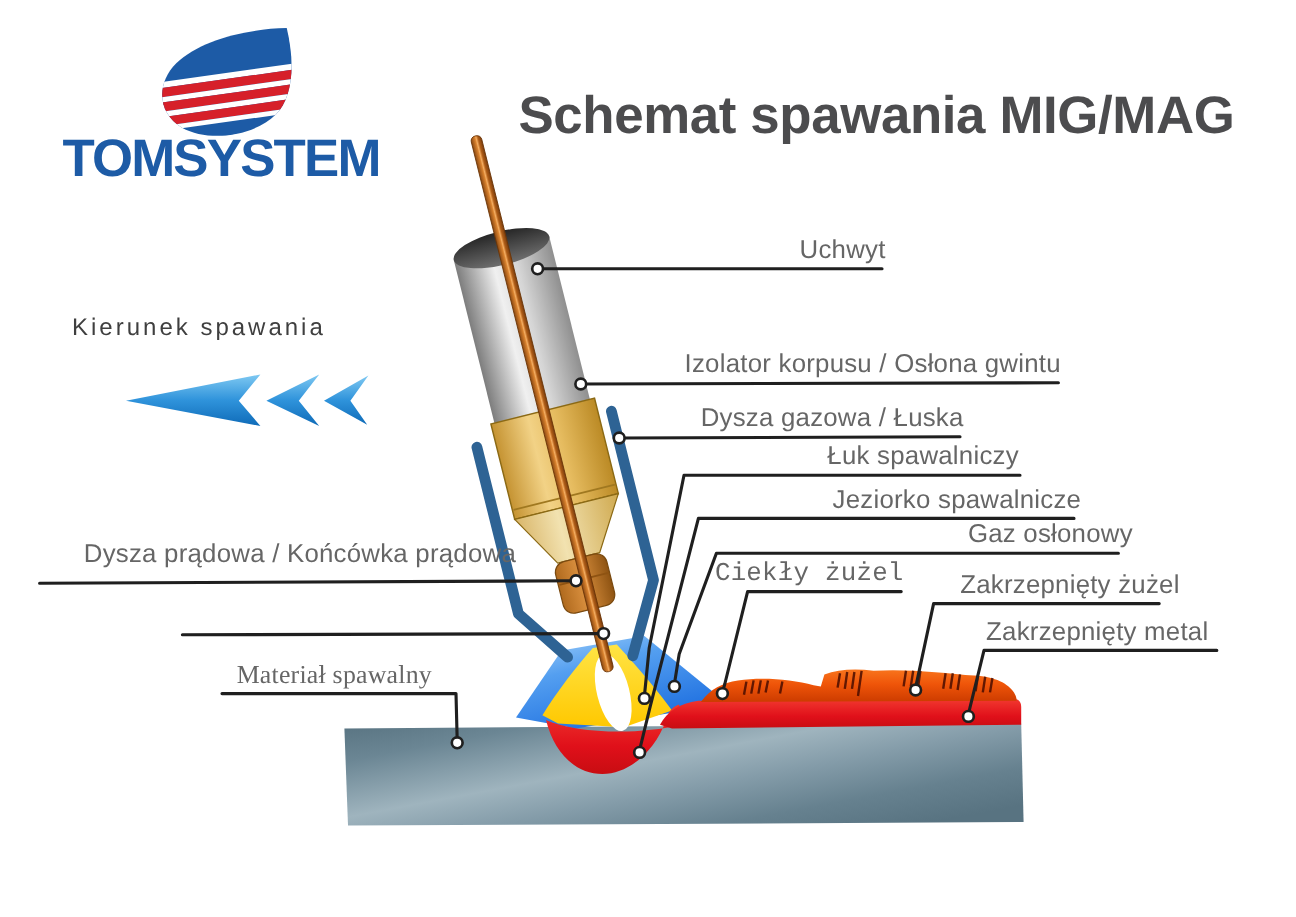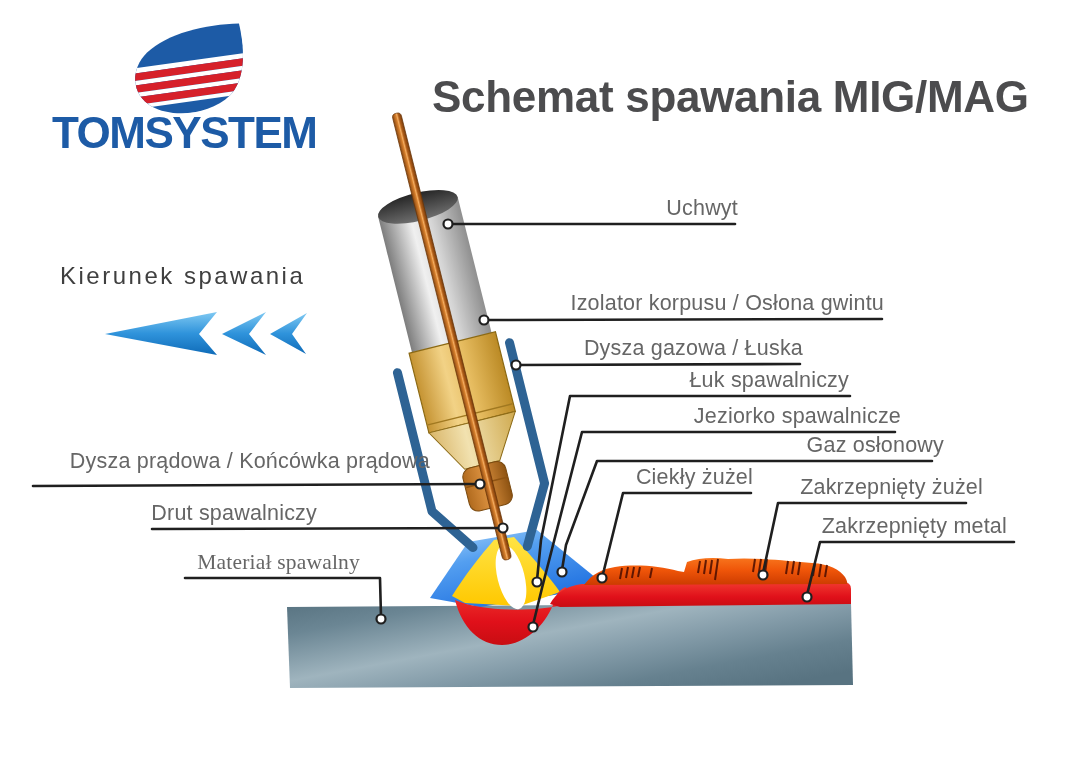--- a/index.html
+++ b/index.html
@@ -3,30 +3,30 @@
 <meta charset="utf-8">
 <style>
   html,body{margin:0;padding:0;background:#fff;}
   .stage{position:relative;width:1080px;height:764px;background:#ffffff;overflow:hidden;
          font-family:"Liberation Sans",sans-serif;}
   .stage svg{position:absolute;left:0;top:0;}
   .brand-text{position:absolute;left:52px;top:108px;font-size:44px;font-weight:700;
               letter-spacing:-1.5px;color:#1D5BA6;}
   .title{position:absolute;left:416px;top:56px;font-size:44px;font-weight:700;
          letter-spacing:-0.3px;color:#4C4C4E;}
-  .direction-label{position:absolute;left:60px;top:262px;font-size:24px;
+  .direction-label{position:absolute;left:60px;top:262px;font-size:20px;
                    letter-spacing:2.5px;color:#3F3F3F;}
   .lbl{position:absolute;white-space:nowrap;font-size:21.5px;color:#666;letter-spacing:.2px;}
   .lbl-uchwyt{right:342px;bottom:543px;}
   .lbl-izolator{right:196px;bottom:448px;}
   .lbl-dysza-gazowa{right:277px;bottom:403px;}
   .lbl-luk{right:231px;bottom:371px;}
   .lbl-jeziorko{right:179px;bottom:335px;margin-left:27px;}
   .lbl-gaz{right:136px;bottom:306px;}
-  .lbl-ciekly{right:327px;bottom:274px;}
+  .lbl-ciekly{right:327px;bottom:274px;font-family:Liberation Mono, monospace;}
   .lbl-zakrz-zuzel{right:97px;bottom:264px;}
   .lbl-zakrz-metal{right:73px;bottom:225px;}
   .lbl-dysza-pradowa{right:650px;bottom:290px;}
   .lbl-drut{right:763px;bottom:238px;}
   .lbl-material{right:720px;bottom:189px;font-family:Liberation Serif, serif;}
 </style>
 </head>
 <body>
 
 <div class="stage">
@@ -209,16 +209,15 @@
   <div class="lbl lbl-uchwyt">Uchwyt</div>
   <div class="lbl lbl-izolator">Izolator korpusu / Osłona gwintu</div>
   <div class="lbl lbl-dysza-gazowa">Dysza gazowa / Łuska</div>
   <div class="lbl lbl-luk">Łuk spawalniczy</div>
   <div class="lbl lbl-jeziorko">Jeziorko spawalnicze</div>
   <div class="lbl lbl-gaz">Gaz osłonowy</div>
   <div class="lbl lbl-ciekly">Ciekły żużel</div>
   <div class="lbl lbl-zakrz-zuzel">Zakrzepnięty żużel</div>
   <div class="lbl lbl-zakrz-metal">Zakrzepnięty metal</div>
   <div class="lbl lbl-dysza-pradowa">Dysza prądowa / Końcówka prądowa</div>
-  <div class="lbl lbl-drut">Drut spawalniczy</div>
   <div class="lbl lbl-material">Materiał spawalny</div>
 
 </div>
 
 </body></html>

